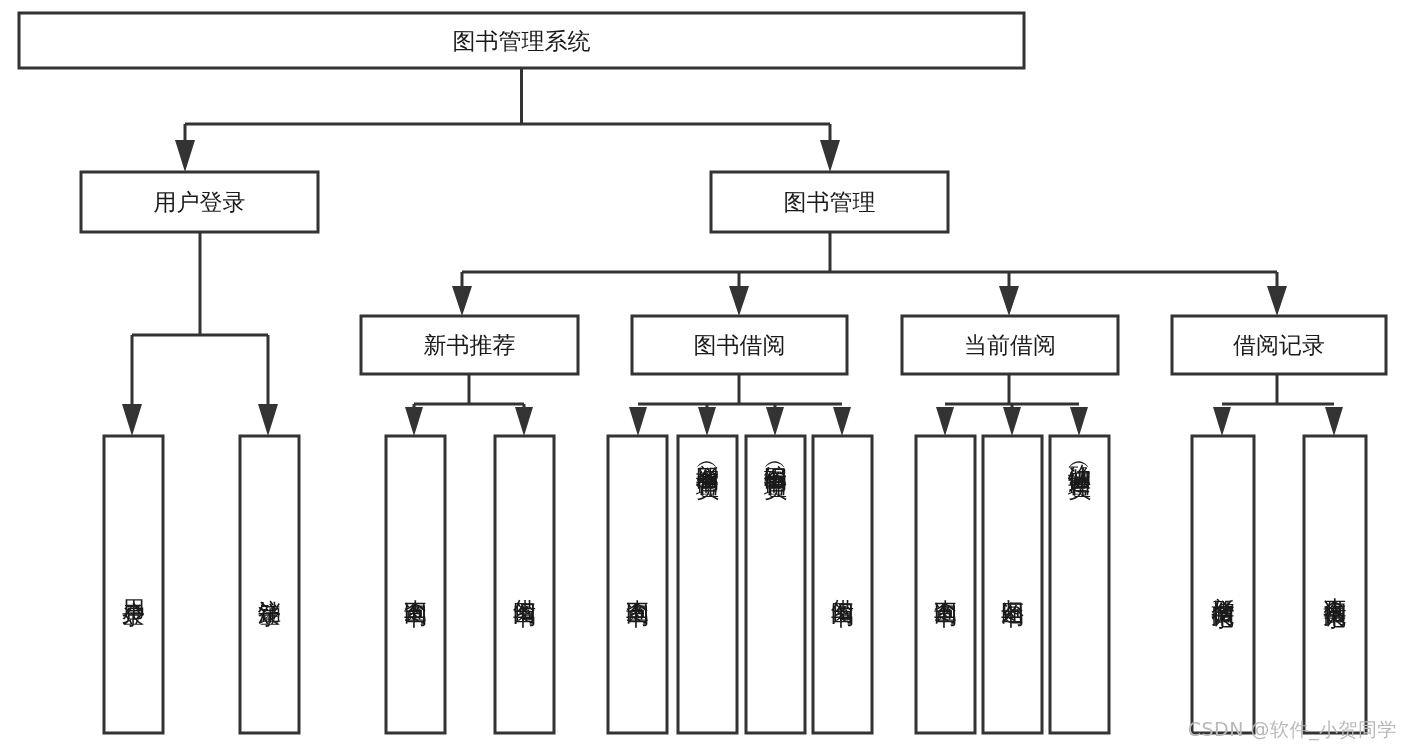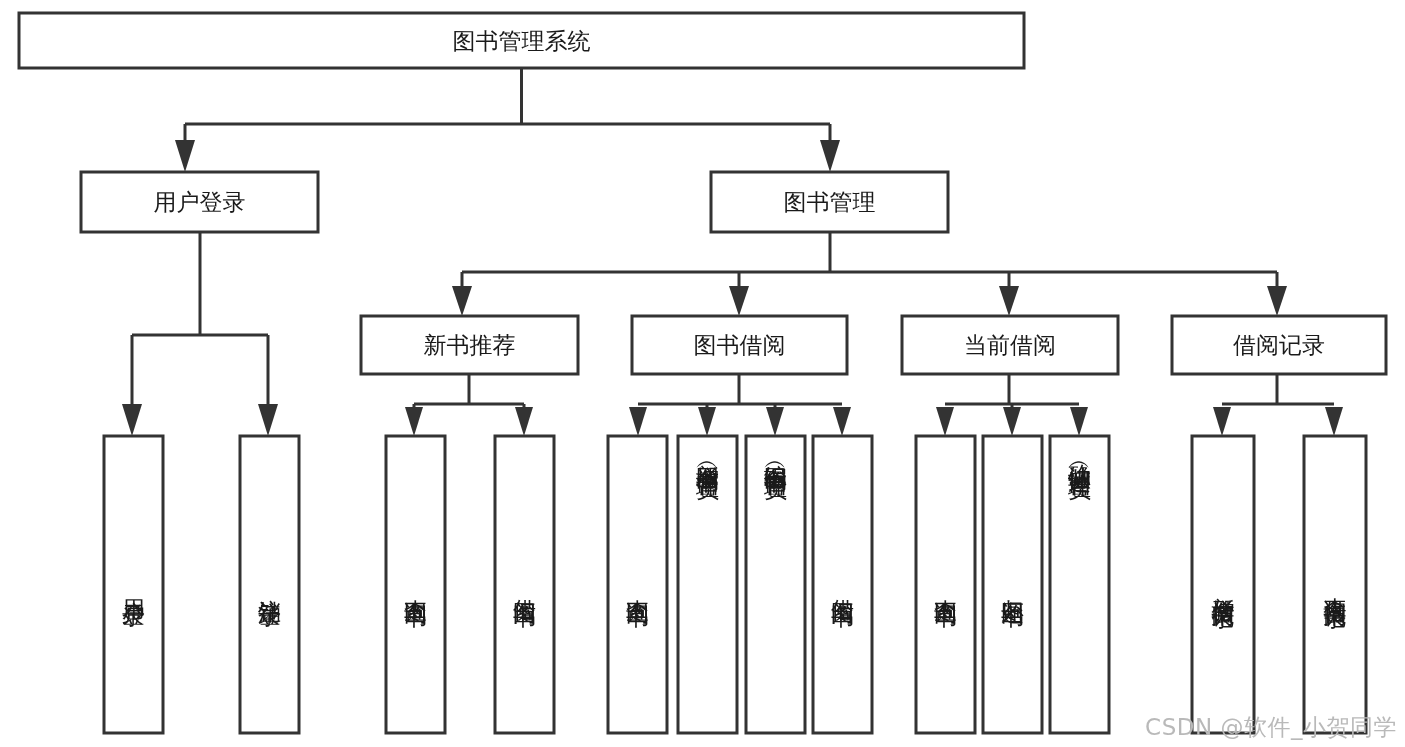--- a/index.html
+++ b/index.html
@@ -65,21 +65,21 @@
     letter-spacing: 2px;
     color: #1a1a1a;
     white-space: nowrap;
     text-align: center;
   }
   #watermark {
     position: absolute;
     right: 8px;
     bottom: 4px;
     font-family: "DejaVu Sans", "Liberation Sans", sans-serif;
-    font-size: 23px;
+    font-size: 19px;
     color: #b9b9b9;
     letter-spacing: 0.5px;
     white-space: nowrap;
   }
 </style>
 </head>
 <body>
 
 <div id="diagram-root">
 

